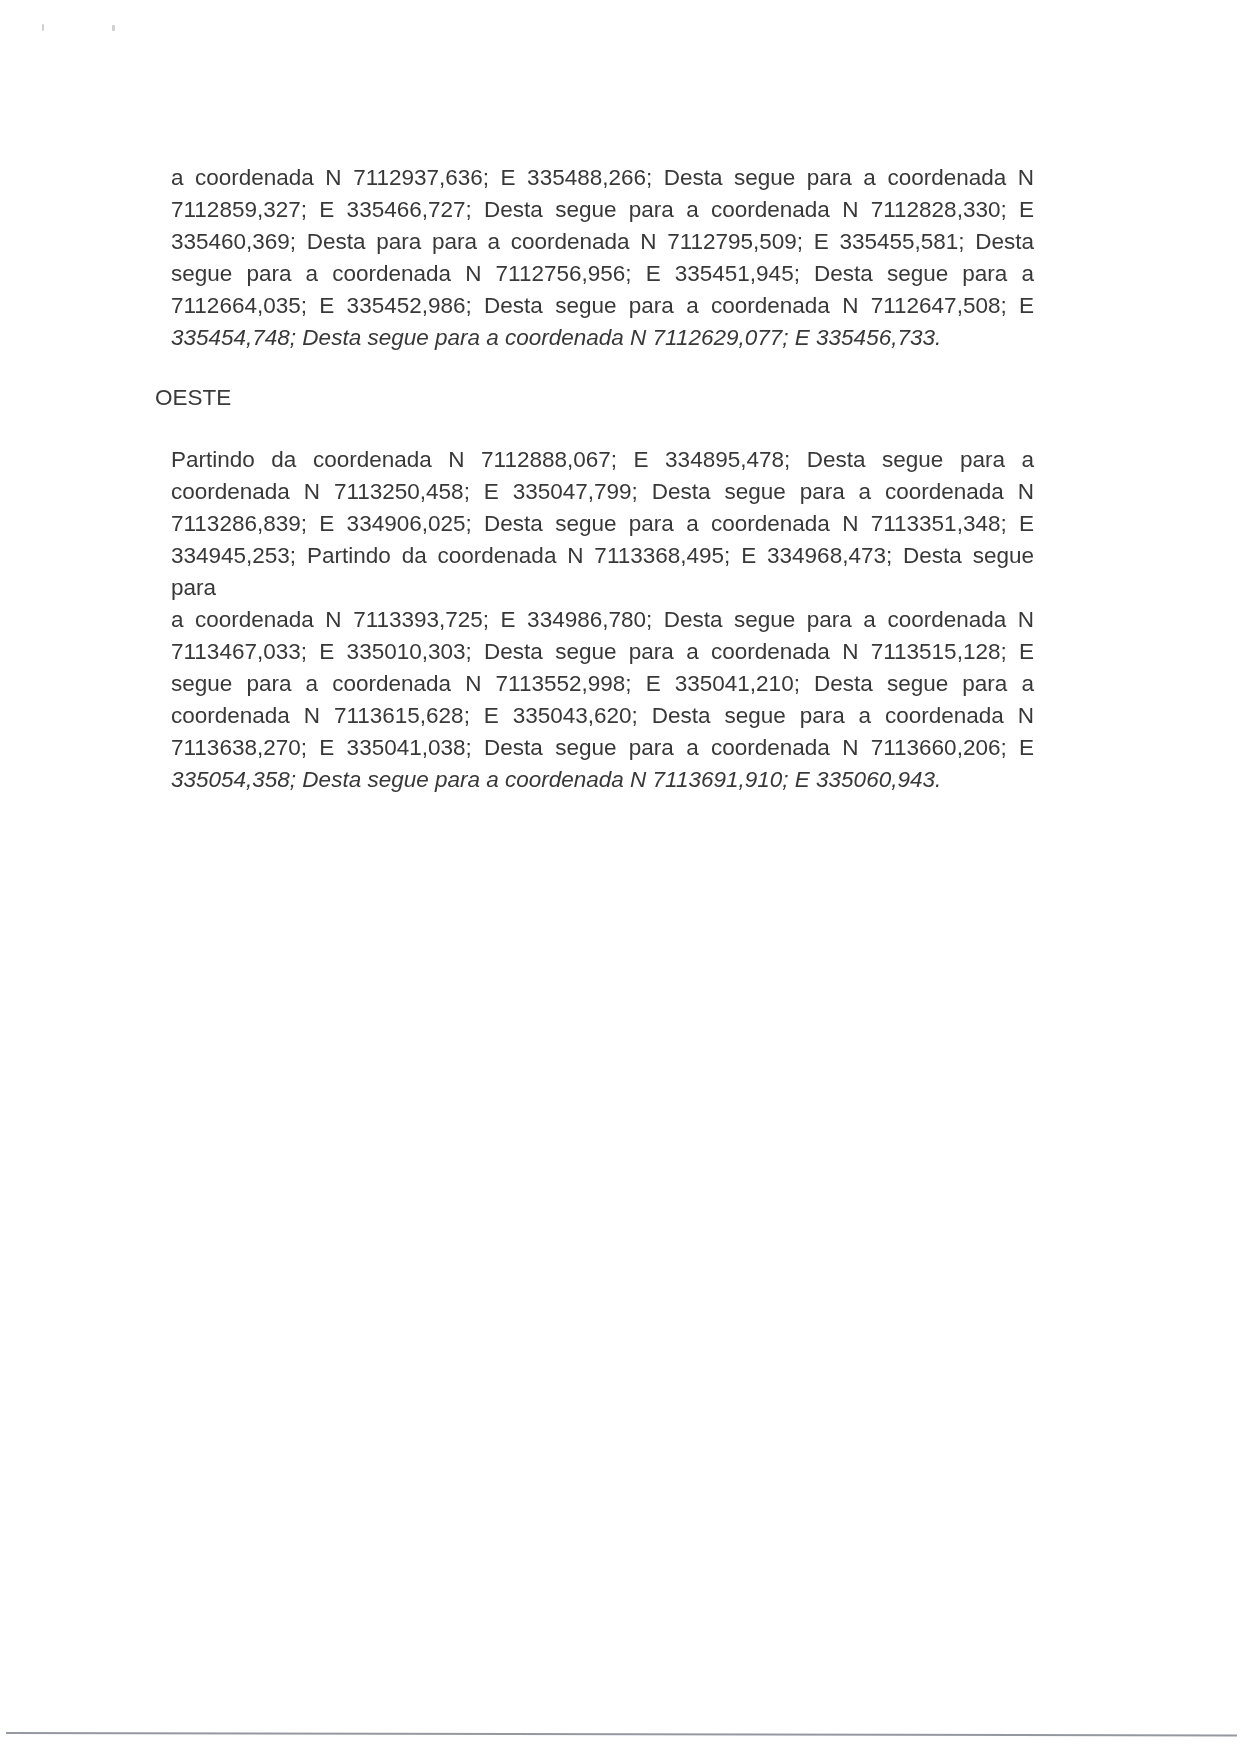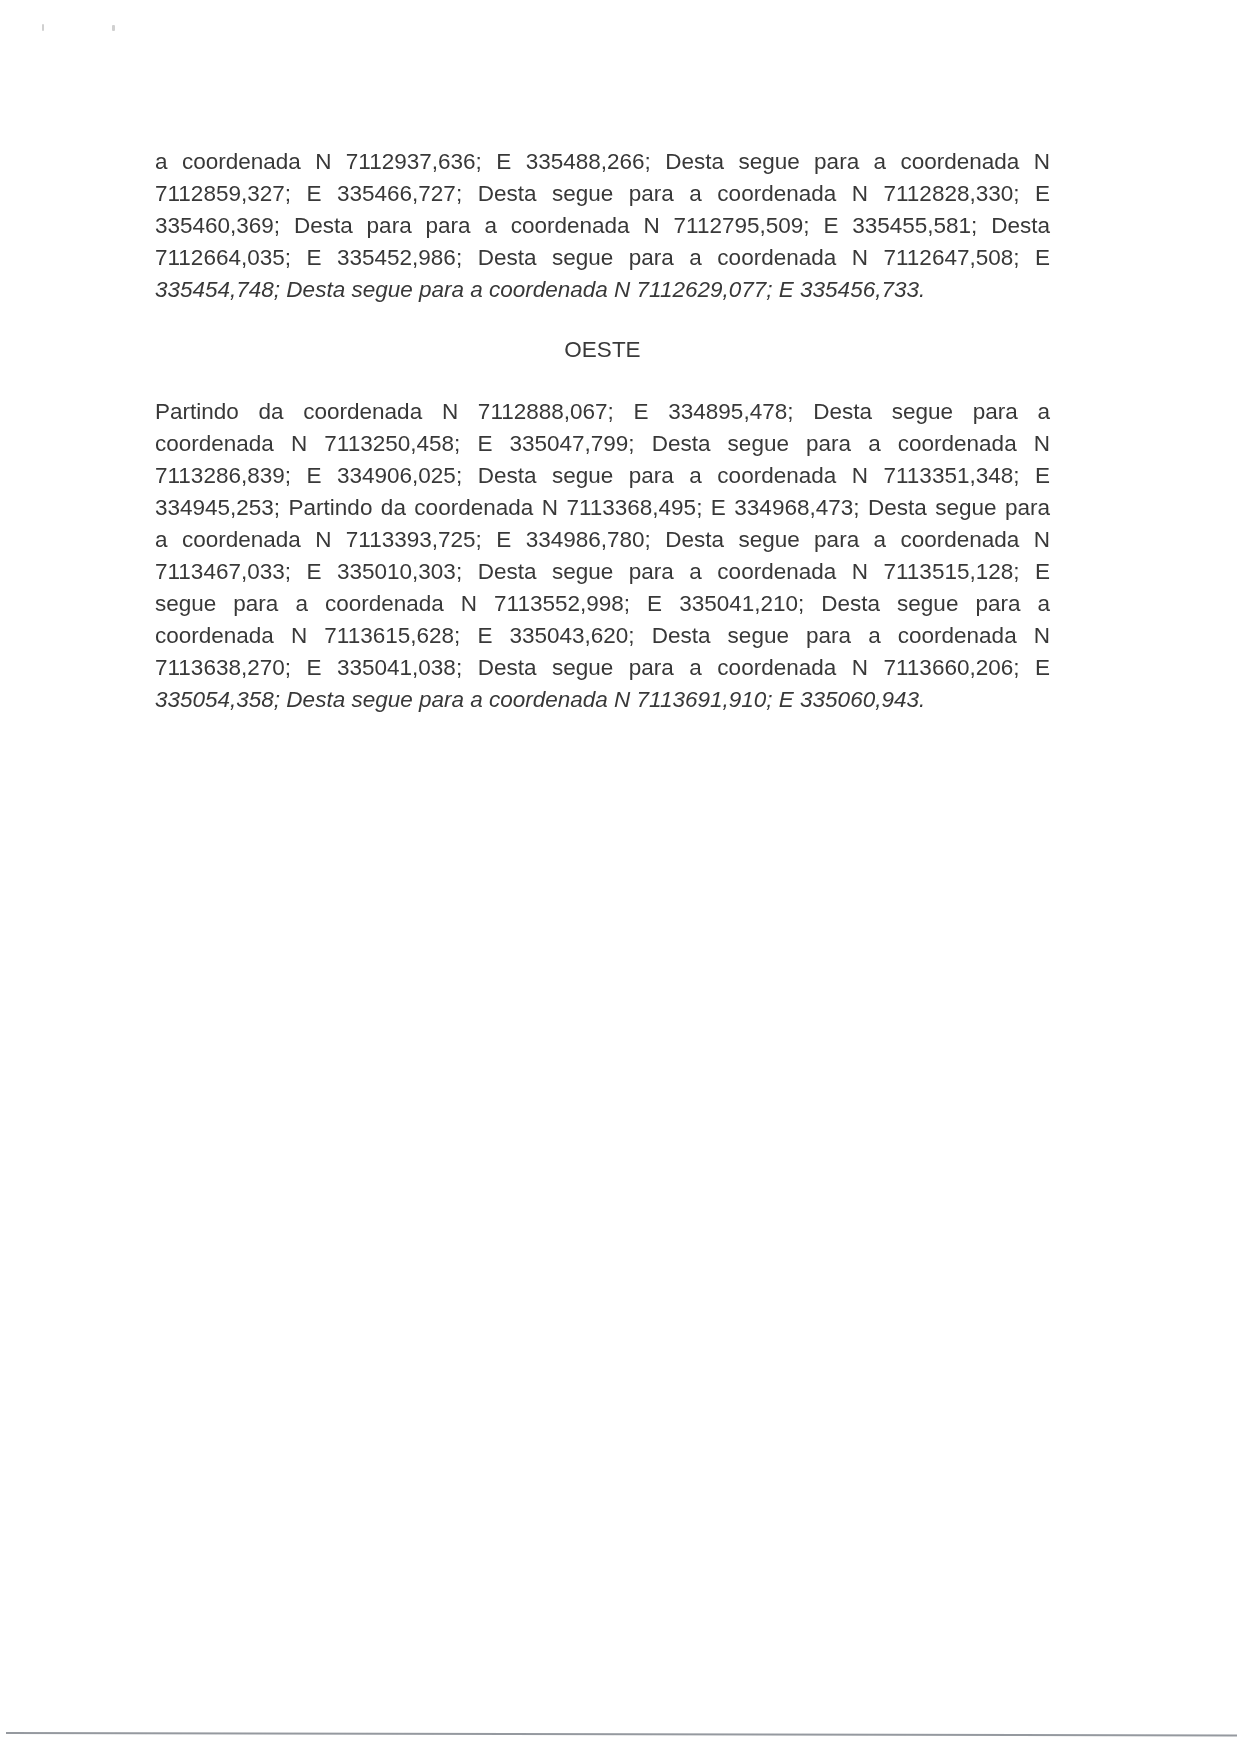--- a/index.html
+++ b/index.html
@@ -13,31 +13,31 @@
     color: #383838;
   }
   .content {
     position: absolute;
     left: 155px;
     top: 146px;
     width: 895px;
     font-size: 22.5px;
     line-height: 32px;
   }
-  .para { margin: 0; }
+  .para { margin: 16px; }
   .para .line {
     text-align: justify;
     text-align-last: justify;
   }
   .para .line.line-last {
     text-align-last: left;
     font-style: italic;
   }
   .heading {
-    text-align: center;
+    text-align: left;
     margin: 28px 0 30px 0;
     font-size: 22.5px;
     line-height: 32px;
     color: #3a3a3a;
   }
   .bottom-rule {
     position: absolute;
     left: 6px;
     top: 1732px;
     width: 1231px;
@@ -61,20 +61,21 @@
 
 <div class="page">
   <div class="speck speck-1"></div>
   <div class="speck speck-2"></div>
 
   <div class="content">
     <div class="para">
         <div class="line">a coordenada N 7112937,636; E 335488,266; Desta segue para a coordenada N</div>
         <div class="line">7112859,327; E 335466,727; Desta segue para a coordenada N 7112828,330; E</div>
         <div class="line">335460,369; Desta para para a coordenada N 7112795,509; E 335455,581; Desta</div>
+        <div class="line">segue para a coordenada N 7112756,956; E 335451,945; Desta segue para a</div>
         <div class="line">7112664,035; E 335452,986; Desta segue para a coordenada N 7112647,508; E</div>
         <div class="line line-last">335454,748; Desta segue para a coordenada N 7112629,077; E 335456,733.</div>
       </div>
 
     <div class="heading">OESTE</div>
 
     <div class="para">
         <div class="line">Partindo da coordenada N 7112888,067; E 334895,478; Desta segue para a</div>
         <div class="line">coordenada N 7113250,458; E 335047,799; Desta segue para a coordenada N</div>
         <div class="line">7113286,839; E 334906,025; Desta segue para a coordenada N 7113351,348; E</div>

